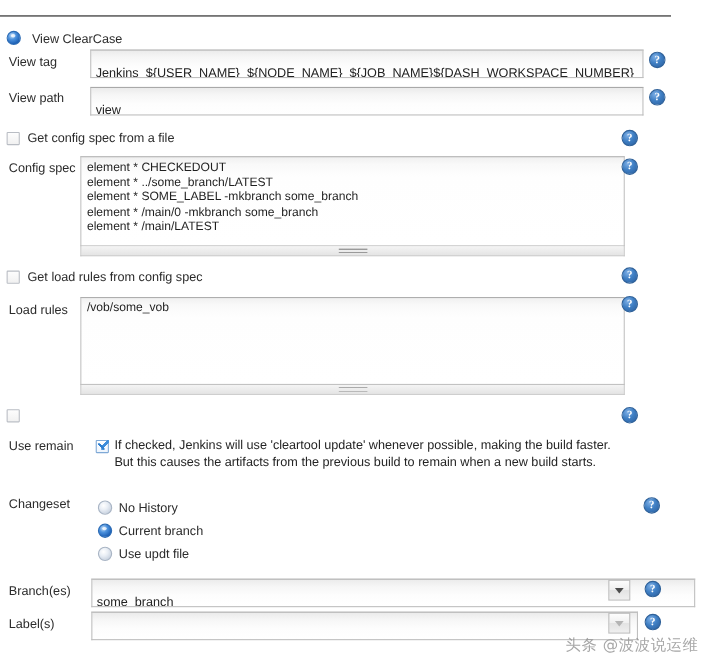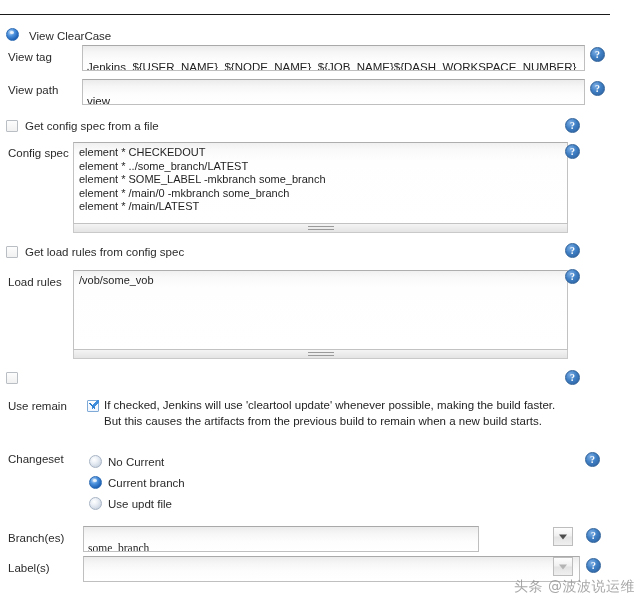--- a/index.html
+++ b/index.html
@@ -201,32 +201,32 @@
   <div class="chk" style="left:6px; top:372px;"></div>
   <div class="help" style="left:565px; top:370px;">?</div>
 
   <div class="lbl" style="left:8px; top:399px;">Use remain</div>
   <div class="chk on" style="left:87px; top:400px;"></div>
   <div class="help-note" style="left:104px; top:398px; width:462px;">If checked, Jenkins will use 'cleartool update' whenever possible, making the build faster. But this causes the artifacts from the previous build to remain when a new build starts.</div>
 
   <div class="lbl" style="left:8px; top:452px;">Changeset</div>
 
   <div class="radio" style="left:89px; top:455px;"></div>
-  <div class="lbl" style="left:108px; top:455px;">No Current</div>
+  <div class="lbl" style="left:108px; top:455px;">No History</div>
 
   <div class="radio on" style="left:89px; top:476px;"></div>
   <div class="lbl" style="left:108px; top:476px;">Current branch</div>
 
   <div class="radio" style="left:89px; top:497px;"></div>
   <div class="lbl" style="left:108px; top:497px;">Use updt file</div>
 
   <div class="help" style="left:585px; top:452px;">?</div>
 
   <div class="lbl" style="left:8px; top:531px;">Branch(es)</div>
-  <div class="inp" style="left:83px; top:526px; width:396px; height:21px; line-height:19px;font-family:Liberation Serif, serif;">some_branch</div>
+  <div class="inp" style="left:83px; top:526px; width:549px; height:21px; line-height:19px;">some_branch</div>
   <div class="combo-btn" style="left:553px; top:527px; height:19px;">
     <span class="arr"></span>
   </div>
   <div class="help" style="left:586px; top:528px;">?</div>
 
   <div class="lbl" style="left:8px; top:561px;">Label(s)</div>
   <div class="inp empty" style="left:83px; top:556px; width:497px; height:21px; line-height:19px;" placeholder=""></div>
   <div class="combo-btn dim" style="left:553px; top:557px; height:19px;">
     <span class="arr"></span>
   </div>

